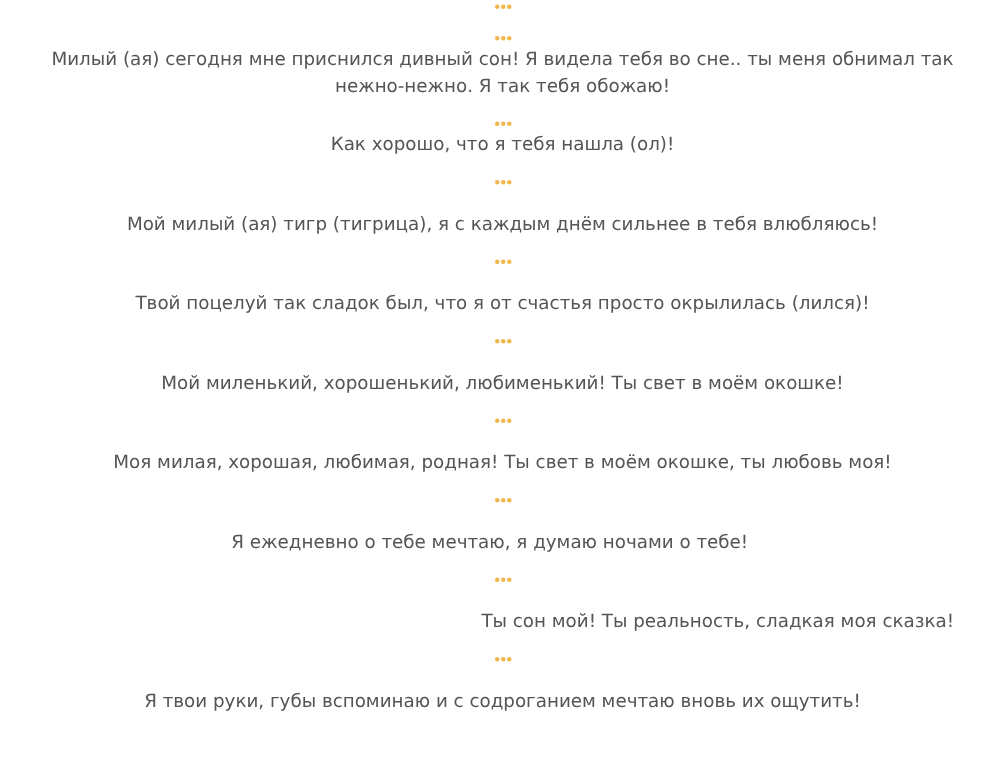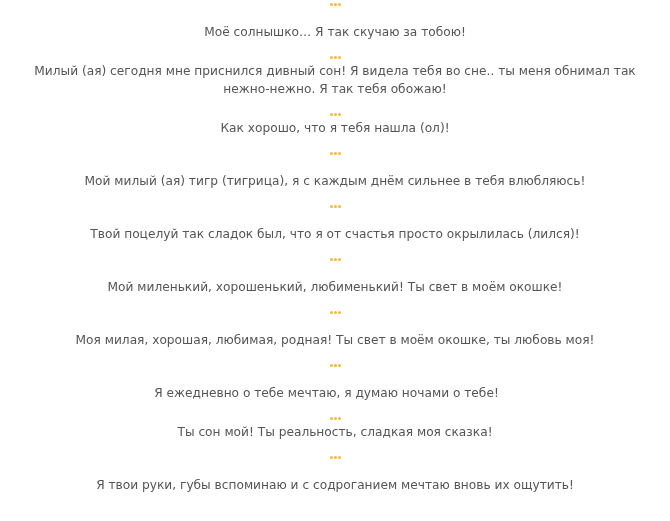--- a/index.html
+++ b/index.html
@@ -42,33 +42,32 @@
       line-height: 18px;
       margin: 0 auto;
       padding: 0 34px;
     }
   </style>
 </head>
 <body>
 
 <div class="content">
   <div class="sep" style="margin-top:3px;"><span></span><span></span><span></span></div>
-  <p class="msg" style="margin-top:14px;">Моё солнышко… Я так скучаю за тобою!</p>
   <div class="sep" style="margin-top:15px;"><span></span><span></span><span></span></div>
   <p class="msg" style="padding:0 30px;">Милый (ая) сегодня мне приснился дивный сон! Я видела тебя во сне.. ты меня обнимал так нежно-нежно. Я так тебя обожаю!</p>
   <div class="sep" style="margin-top:15px;"><span></span><span></span><span></span></div>
   <p class="msg" style="margin-top:0;">Как хорошо, что я тебя нашла (ол)!</p>
   <div class="sep" style="margin-top:15px;"><span></span><span></span><span></span></div>
   <p class="msg" style="margin-top:14px;">Мой милый (ая) тигр (тигрица), я с каждым днём сильнее в тебя влюбляюсь!</p>
   <div class="sep" style="margin-top:15px;"><span></span><span></span><span></span></div>
   <p class="msg" style="margin-top:14px;">Твой поцелуй так сладок был, что я от счастья просто окрылилась (лился)!</p>
   <div class="sep" style="margin-top:15px;"><span></span><span></span><span></span></div>
   <p class="msg" style="margin-top:14px;">Мой миленький, хорошенький, любименький! Ты свет в моём окошке!</p>
   <div class="sep" style="margin-top:15px;"><span></span><span></span><span></span></div>
   <p class="msg" style="margin-top:14px;">Моя милая, хорошая, любимая, родная! Ты свет в моём окошке, ты любовь моя!</p>
   <div class="sep" style="margin-top:15px;"><span></span><span></span><span></span></div>
   <p class="msg" style="margin-top:14px;padding-left:17px;">Я ежедневно о тебе мечтаю, я думаю ночами о тебе!</p>
   <div class="sep" style="margin-top:15px;"><span></span><span></span><span></span></div>
-  <p class="msg" style="margin-top:0;">Ты сон мой! Ты реальность, сладкая моя сказка!</p>
+  <p class="msg" style="margin-top:14px;text-align:right;">Ты сон мой! Ты реальность, сладкая моя сказка!</p>
   <div class="sep" style="margin-top:15px;"><span></span><span></span><span></span></div>
   <p class="msg" style="margin-top:14px;">Я твои руки, губы вспоминаю и с содроганием мечтаю вновь их ощутить!</p>
 
 </div>
 
 </body></html>

